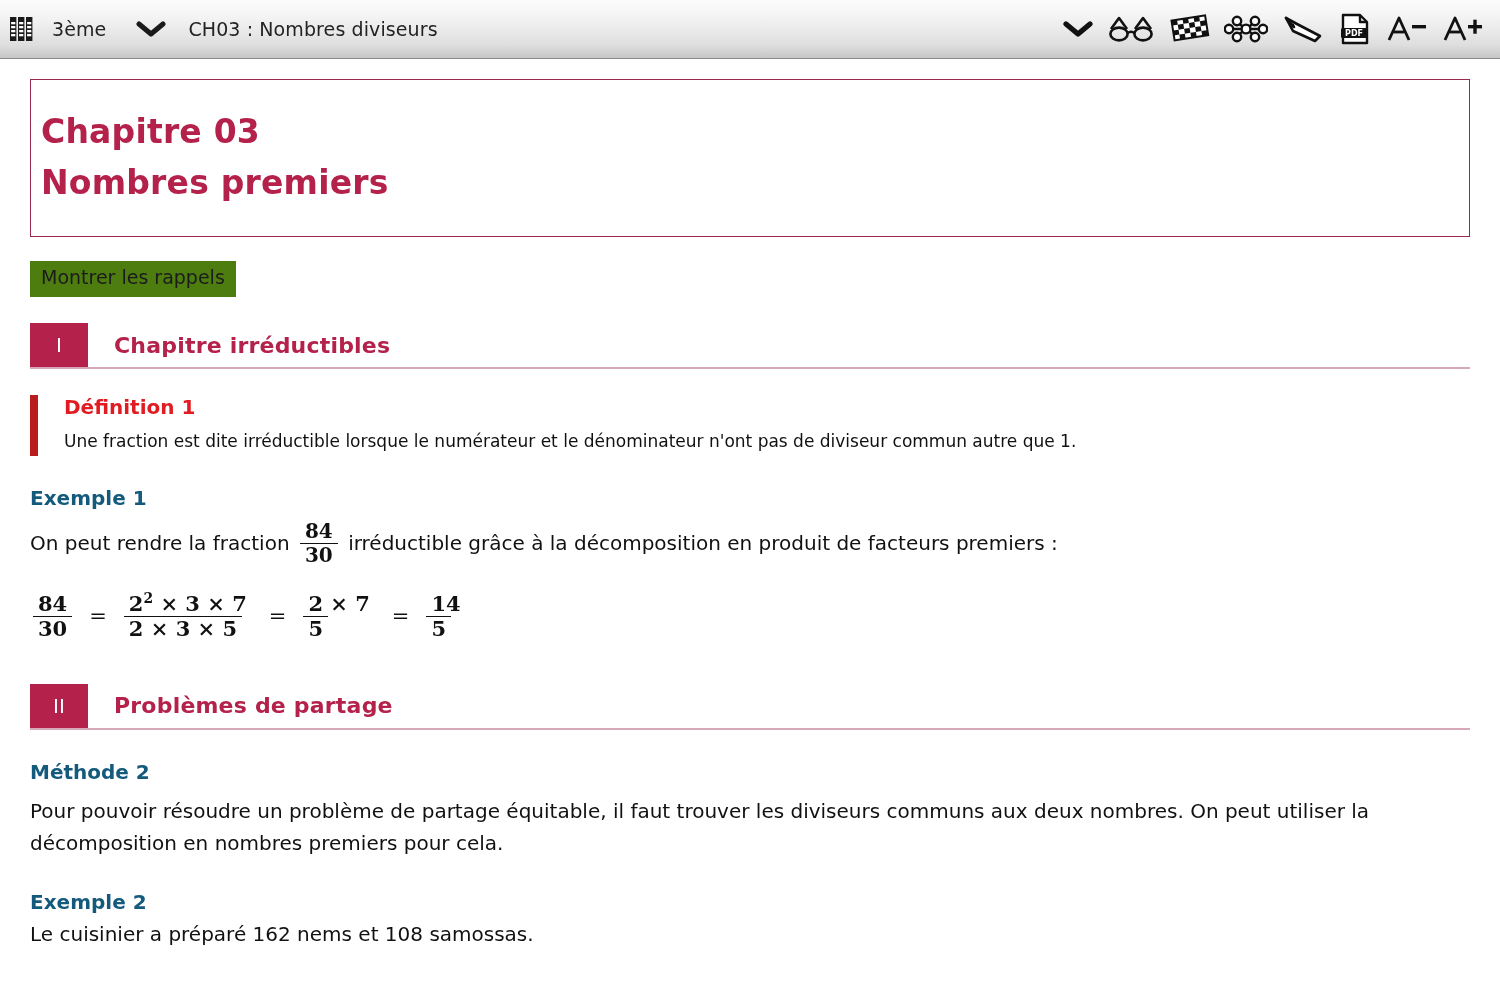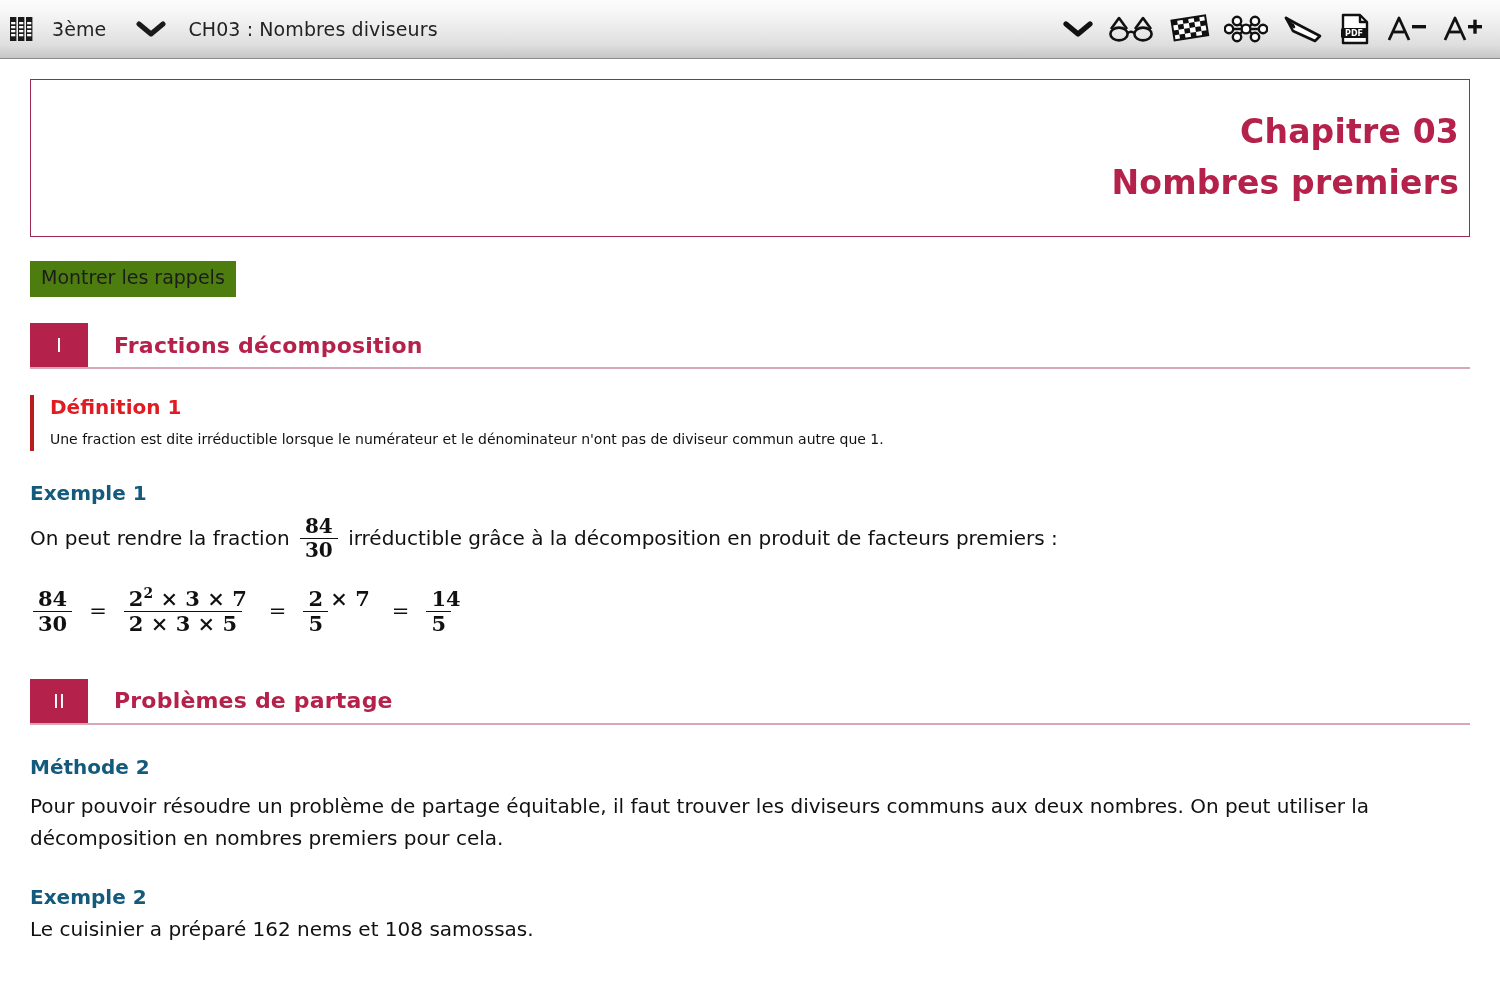--- a/index.html
+++ b/index.html
@@ -46,21 +46,21 @@
     width: 1500px;
     height: 952px;
     padding: 0;
     background: #ffffff;
   }
 
   #title-box {
     margin: 20px 30px 0 30px;
     border: 1px solid #9c2a4e;
     padding: 26px 10px 28px 10px;
-    text-align: right;
+    text-align: left;
   }
   .title-line {
     color: #b4214a;
     font-weight: bold;
     font-size: 33px;
     line-height: 1.55;
     letter-spacing: 0.2px;
   }
   .title-line.second { font-size: 33px; }
 
@@ -102,32 +102,32 @@
     font-size: 22px;
     display: flex;
     align-items: center;
     padding-left: 26px;
     letter-spacing: 0.2px;
   }
 
   
   .def-block {
     margin: 26px 30px 0 30px;
-    border-left: 4px solid #b91c1c;
-    padding-left: 16px;
+    border-left: 8px solid #b91c1c;
+    padding-left: 26px;
   }
   .def-title {
     color: #e11b22;
     font-weight: bold;
     font-size: 20px;
     margin-bottom: 9px;
   }
   .body-text {
     color: #111111;
-    font-size: 14px;
+    font-size: 17px;
     line-height: 1.62;
   }
 
   .sub-head {
     margin: 30px 30px 0 30px;
     color: #145a7d;
     font-weight: bold;
     font-size: 20px;
   }
   .para {
@@ -314,21 +314,21 @@
   <div id="title-box">
     <div class="title-line">Chapitre 03</div>
     <div class="title-line second">Nombres premiers</div>
   </div>
 
   <button id="rappels-btn">Montrer les rappels</button>
 
   
   <div class="section-header">
     <div class="section-num">I</div>
-    <div class="section-title">Fractions décomposition</div>
+    <div class="section-title">Chapitre irréductibles</div>
   </div>
 
   
   <div class="def-block">
     <div class="def-title">Définition 1</div>
     <div class="body-text">Une fraction est dite irréductible lorsque le numérateur et le dénominateur n'ont pas de diviseur commun autre que 1.</div>
   </div>
 
   
   <div class="sub-head">Exemple 1</div>

